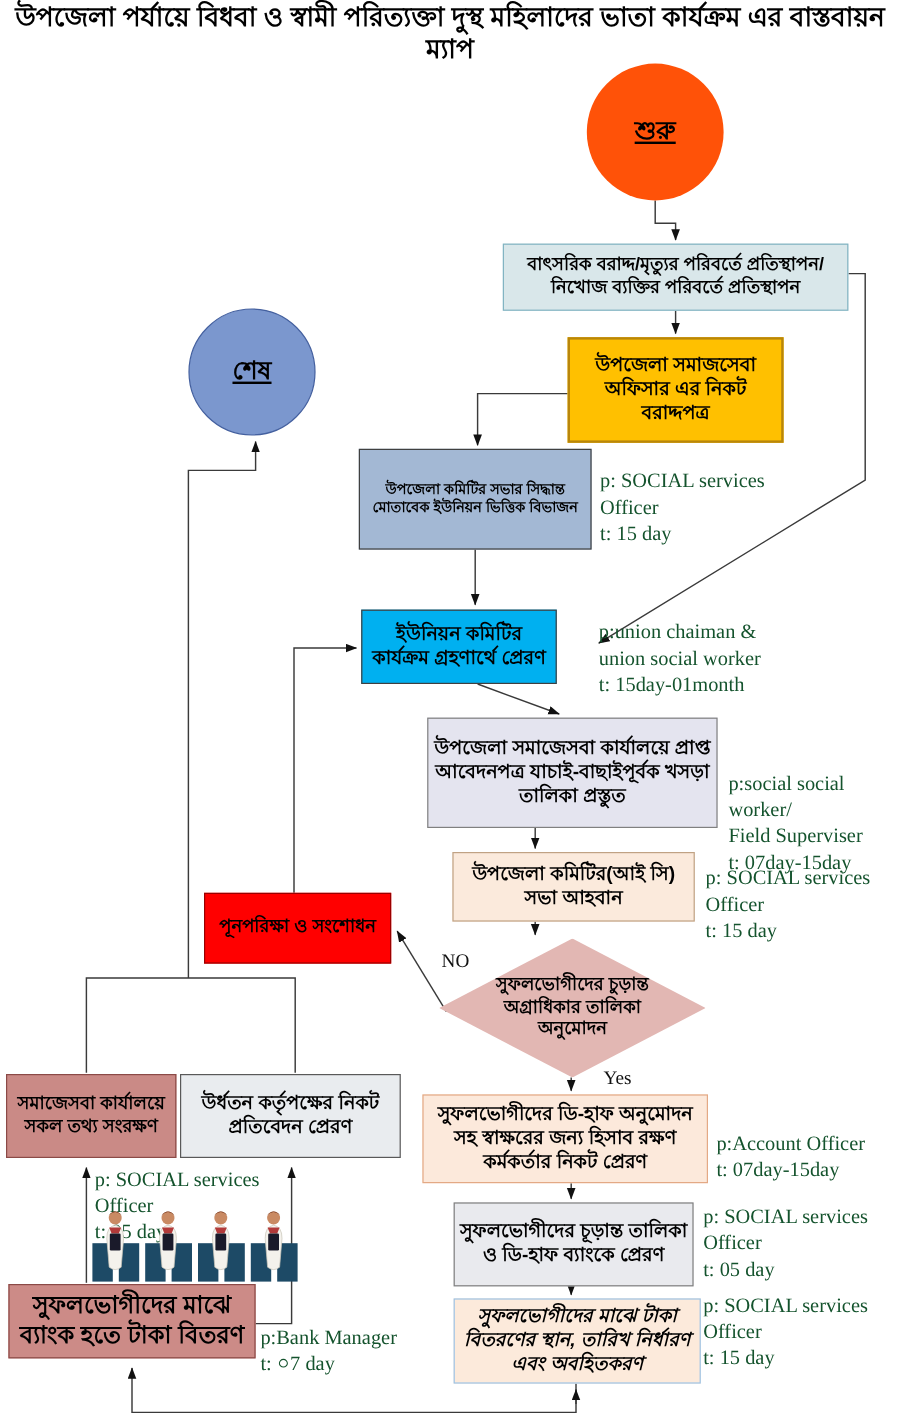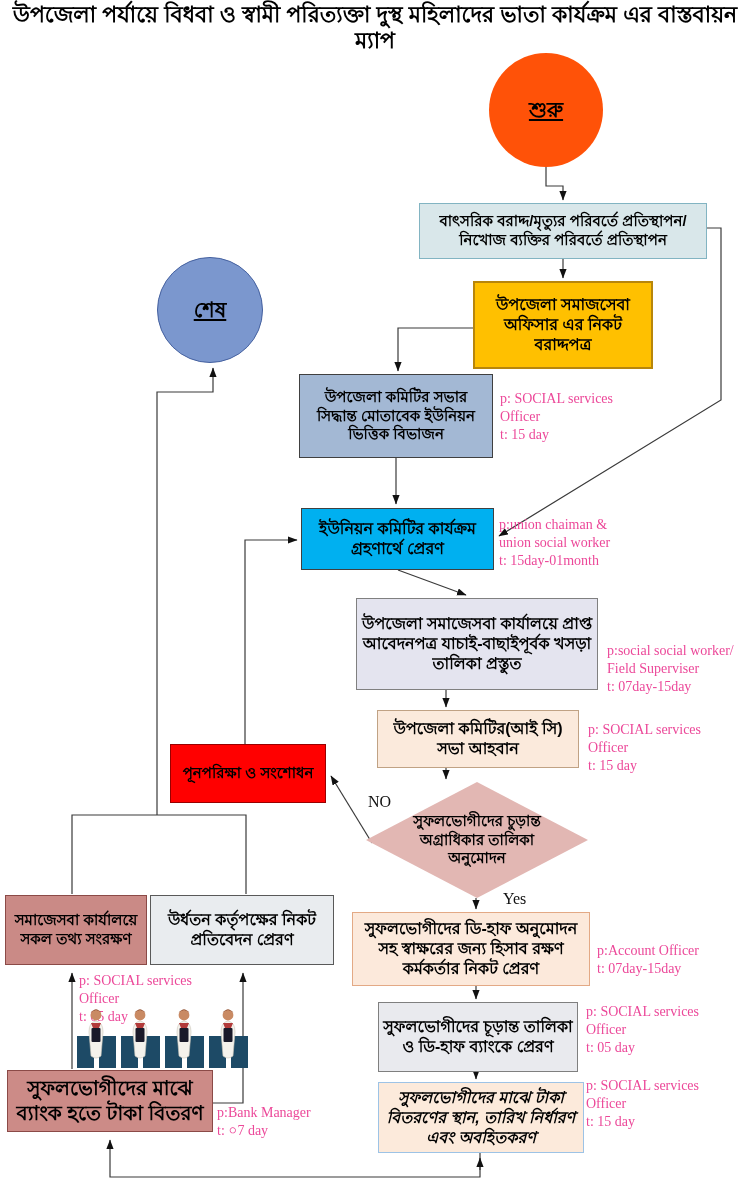--- a/index.html
+++ b/index.html
@@ -5,31 +5,31 @@
   html,body{margin:0;padding:0;background:#fff;}
   #canvas{position:relative;width:750px;height:1180px;background:#ffffff;overflow:hidden;
           font-family:"Liberation Sans",sans-serif;}
   #title{position:absolute;left:2px;top:2px;width:746px;text-align:center;
          font-size:22px;font-weight:bold;color:#000;line-height:1.2;}
   #wires{position:absolute;left:0;top:0;width:750px;height:1180px;}
   .node{position:absolute;display:flex;align-items:center;justify-content:center;
         text-align:center;font-weight:bold;color:#000;line-height:1.25;box-sizing:border-box;
         padding:2px 4px;}
   .circle{border-radius:50%;font-size:21px;text-decoration:underline;}
-  .ann{position:absolute;font-family:"Liberation Serif",serif;font-size:14px;color:#ec4899;
+  .ann{position:absolute;font-family:"Liberation Serif",serif;font-size:17px;color:#14532d;
        line-height:1.3;white-space:pre-line;}
   .edge-label{position:absolute;font-family:"Liberation Serif",serif;font-size:16px;color:#111;}
   .fig{position:absolute;}
   
   #n-start{left:489px;top:53px;width:114px;height:114px;background:#FF5208;}
   #n-end{left:157px;top:257px;width:106px;height:106px;background:#7B97CE;border:1px solid #44609F;}
   #n-replacement{left:419px;top:203px;width:288px;height:56px;background:#D9E7EA;border:1px solid #82B4C2;font-size:15px;}
   #n-alloc{left:473px;top:281px;width:180px;height:88px;background:#FFC000;border:2px solid #B8860B;font-size:16px;}
-  #n-division{left:299px;top:374px;width:194px;height:84px;background:#A3B8D4;border:1px solid #404040;font-size:15px;}
-  #n-union{left:301px;top:508px;width:193px;height:62px;background:#00B0F0;border:1px solid #404040;font-size:16px;}
+  #n-division{left:299px;top:374px;width:194px;height:84px;background:#A3B8D4;border:1px solid #404040;font-size:12px;}
+  #n-union{left:301px;top:508px;width:163px;height:62px;background:#00B0F0;border:1px solid #404040;font-size:16px;}
   #n-draft{left:356px;top:598px;width:242px;height:92px;background:#E4E4EF;border:1px solid #808080;font-size:16px;}
   #n-ic{left:377px;top:710px;width:202px;height:58px;background:#FBEADC;border:1px solid #C0A284;font-size:16px;}
   #n-decision{left:366px;top:782px;width:222px;height:116px;background:#E2B7B3;font-size:15px;
               clip-path:polygon(50% 0,100% 50%,50% 100%,0 50%);padding:10px 30px;}
   #n-recheck{left:170px;top:744px;width:156px;height:59px;background:#FF0000;border:1px solid #990000;font-size:15px;}
   #n-dhalf{left:352px;top:912px;width:238px;height:74px;background:#FCE9DB;border:1px solid #E3A985;font-size:16px;}
   #n-final{left:378px;top:1002px;width:200px;height:70px;background:#E9EAEE;border:1px solid #7F7F7F;font-size:16px;}
   #n-place{left:378px;top:1082px;width:206px;height:71px;background:#FCEADB;border:1px solid #9DC3E6;font-size:16px;font-style:italic;}
   #n-bank{left:7px;top:1070px;width:206px;height:62px;background:#CC8B87;border:1px solid #8B4A47;font-size:20px;}
   #n-keep{left:5px;top:895px;width:142px;height:70px;background:#CA8A86;border:1px solid #8B4A47;font-size:15px;}

